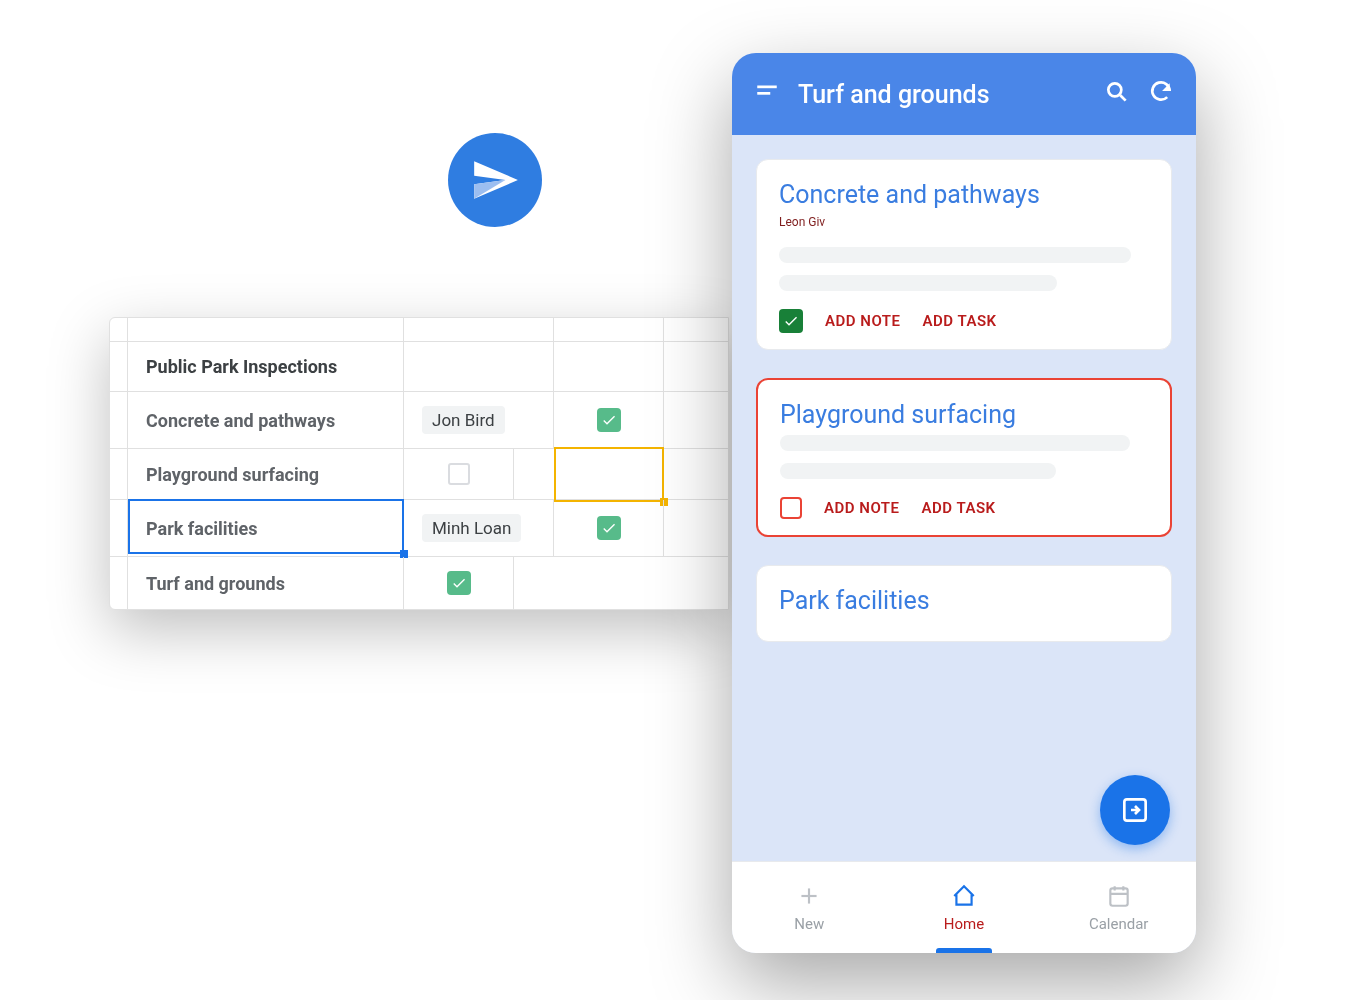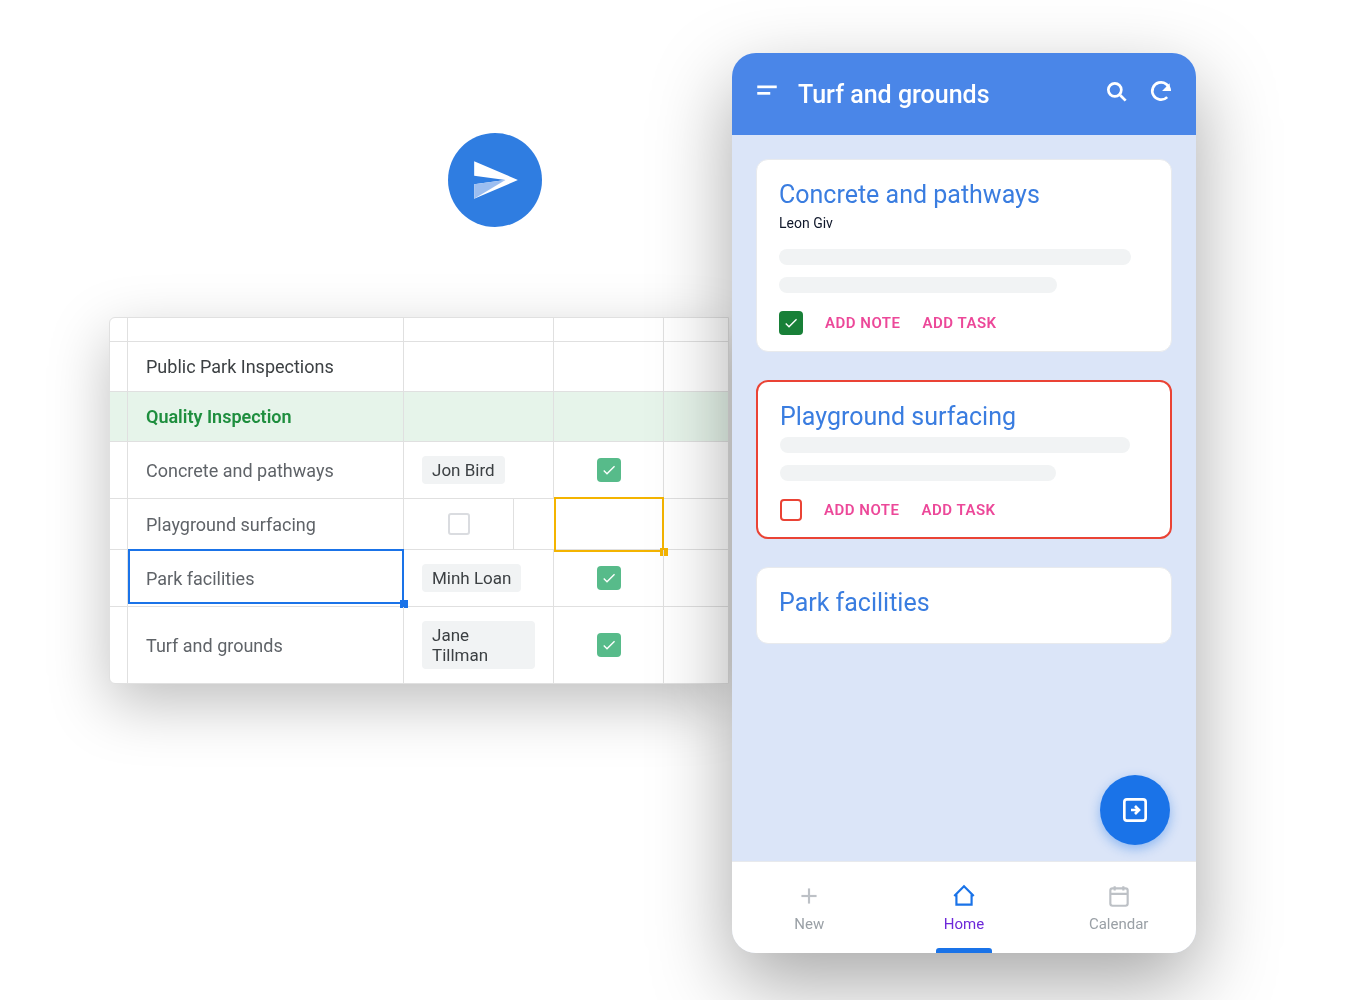--- a/index.html
+++ b/index.html
@@ -56,21 +56,21 @@
     .sheet-row .rowhead {
       width: 18px;
       border-right: 1px solid #e0e0e0;
     }
     .sheet-row .cell {
       padding: 14px 18px;
       border-right: 1px solid #e0e0e0;
       display: flex;
       align-items: center;
     }
-    .cell-a { width: 276px; }
+    .cell-a { width: 276px; font-weight: bold; }
     .cell-b { width: 150px; }
     .cell-c { width: 110px; justify-content: center; }
     .cell-d { flex: 1; border-right: none !important; }
     .title-row .cell-a {
       color: #3c4043;
       font-size: 18px;
     }
     .section-row {
       background: #e6f4ea;
     }
@@ -170,22 +170,22 @@
     .card.red-border {
       border: 2px solid #ea4335;
     }
     .card-title {
       color: #3a7de0;
       font-size: 25px;
       font-weight: 400;
       margin-bottom: 6px;
     }
     .card-sub {
-      color: #0f172a;
-      font-size: 14px;
+      color: #7f1d1d;
+      font-size: 12px;
       margin-bottom: 18px;
     }
     .skeleton {
       background: #f1f3f4;
       border-radius: 20px;
       height: 16px;
       margin-bottom: 12px;
     }
     .sk-long { width: 95%; }
     .sk-short { width: 75%; }
@@ -204,21 +204,21 @@
       align-items: center;
       justify-content: center;
     }
     .card-check-red {
       width: 22px;
       height: 22px;
       border: 2.5px solid #ea4335;
       border-radius: 4px;
     }
     .action-link {
-      color: #ec4899;
+      color: #b91c1c;
       font-weight: 600;
       font-size: 15px;
       letter-spacing: 0.5px;
     }
     .card-partial {
       background: #fff;
       border-radius: 12px;
       padding: 20px 22px;
       border: 1px solid #e8eaed;
     }
@@ -246,21 +246,21 @@
       display: flex;
       flex-direction: column;
       align-items: center;
       justify-content: center;
       gap: 6px;
       color: #9aa0a6;
       font-size: 15px;
       position: relative;
     }
     .nav-item.active {
-      color: #6d28d9;
+      color: #b91c1c;
     }
     .nav-indicator {
       position: absolute;
       bottom: 0;
       width: 56px;
       height: 5px;
       background: #1a73e8;
       border-radius: 3px 3px 0 0;
     }
   </style>
@@ -282,27 +282,20 @@
       <div class="c3"></div>
       <div class="c4"></div>
   </div>
   <div class="sheet-row title-row">
     <div class="rowhead"></div>
     <div class="cell cell-a">Public Park Inspections</div>
     <div class="cell cell-b"></div>
     <div class="cell cell-c"></div>
     <div class="cell cell-d"></div>
   </div>
-  <div class="sheet-row section-row">
-    <div class="rowhead"></div>
-    <div class="cell cell-a">Quality Inspection</div>
-    <div class="cell cell-b"></div>
-    <div class="cell cell-c"></div>
-    <div class="cell cell-d"></div>
-  </div>
 
   <div class="sheet-row data-row">
     <div class="rowhead"></div>
     <div class="cell cell-a">Concrete and pathways</div>
     <div class="cell cell-b">
         <span class="person-chip">Jon Bird</span>
       </div>
     <div class="cell cell-c">
       <div class="check-green">
         <svg width="16" height="16" viewBox="0 0 24 24">
@@ -338,23 +331,20 @@
       </div>
     </div>
     <div class="cell cell-d"></div>
     <div class="blue-selection" style="left:18px; top:-1px; width:276px; height:55px;"></div>
     <div class="blue-handle" style="left:290px; top:50px;"></div>
   </div>
 
   <div class="sheet-row data-row" style="border-bottom:none;">
     <div class="rowhead"></div>
     <div class="cell cell-a">Turf and grounds</div>
-    <div class="cell cell-b">
-        <span class="person-chip">Jane Tillman</span>
-      </div>
     <div class="cell cell-c">
       <div class="check-green">
         <svg width="16" height="16" viewBox="0 0 24 24">
             <path d="M9 16.2L4.8 12l-1.4 1.4L9 19 21 7l-1.4-1.4L9 16.2z" fill="#fff"></path>
           </svg>
       </div>
     </div>
     <div class="cell cell-d"></div>
   </div>
 </div>

